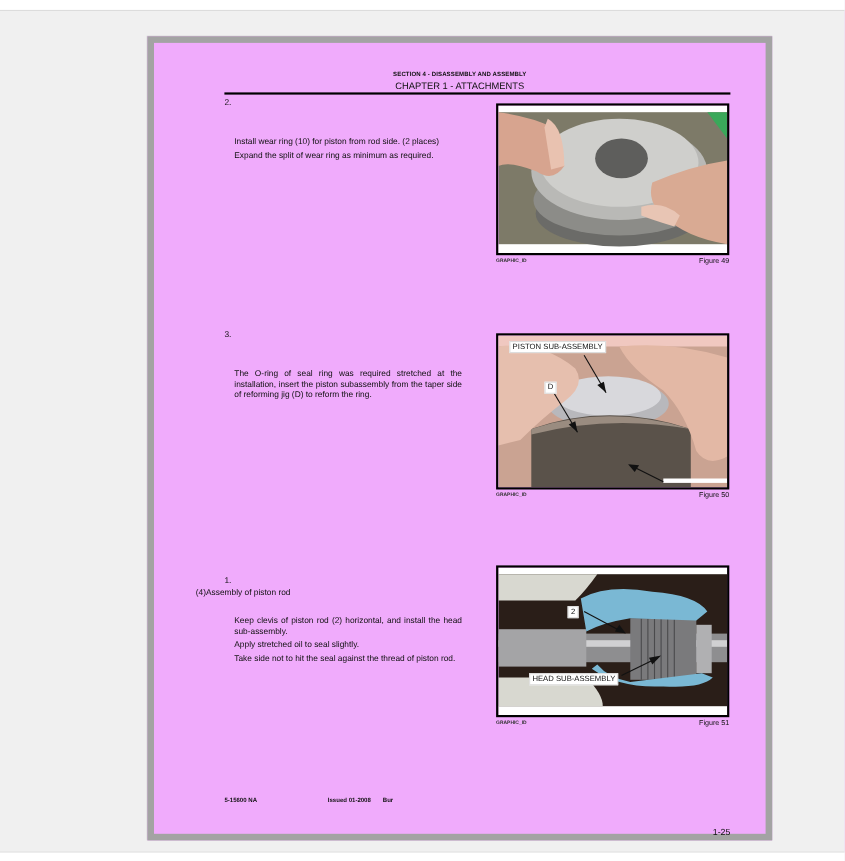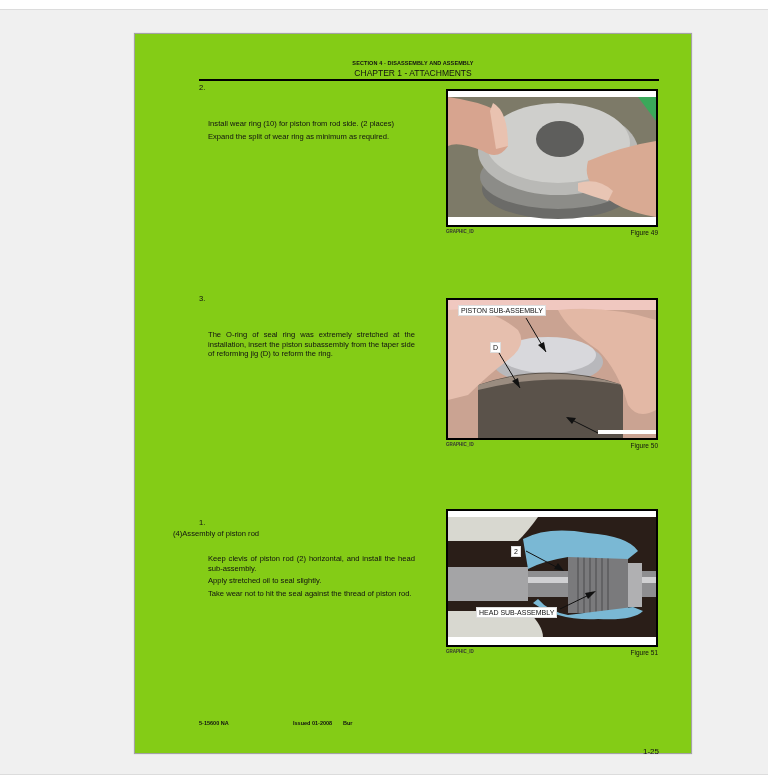--- a/index.html
+++ b/index.html
@@ -4,21 +4,21 @@
 <style>
   html, body { margin:0; padding:0; }
   body {
     width:768px; height:783px; background:#f0f0f0; position:relative; overflow:hidden;
     font-family:"Liberation Sans", sans-serif; color:#111;
   }
   .topbar { position:absolute; left:0; top:0; width:768px; height:9px; background:#ffffff; border-bottom:1px solid #dcdcdc; }
   .botbar { position:absolute; left:0; top:774px; width:768px; height:9px; background:#ffffff; border-top:1px solid #dcdcdc; }
   .page {
     position:absolute; left:134px; top:33px; width:556px; height:719px;
-    background:#84cc16; border:1px solid #a3a3a3; box-shadow:0 0 1px #bbb;
+    background:#f0abfc; border:6px solid #a3a3a3; box-shadow:0 0 1px #bbb;
   }
   .hdr-section { position:absolute; left:0; width:100%; top:26px; text-align:center; font-size:5.5px; font-weight:bold; letter-spacing:0.1px; }
   .hdr-chapter { position:absolute; left:0; width:100%; top:34px; text-align:center; font-size:8.5px; }
   .hdr-rule { position:absolute; left:64px; top:45px; width:460px; height:2px; background:#000; }
   .txt { position:absolute; font-size:7.6px; line-height:9.6px;margin-top:24px; }
   .step { position:absolute; font-size:7.6px; line-height:9.6px; width:216px; }
   .step .num { position:absolute; left:0; top:0; }
   .step .body { margin-left:9px; text-align:justify;margin-top:36px; }
   .step .para { margin-left:9px; margin-top:3px; text-align:justify; }
   .fig { position:absolute; left:311px; width:212px; }
@@ -66,21 +66,21 @@
       </svg>
     </div>
     <div class="caption-row">
       <span class="gid">GRAPHIC_ID</span>
       <span class="fignum">Figure 49</span>
     </div>
   </div>
 
   <div class="step" style="left:64px; top:260px;">
     <span class="num">3.</span>
-    <div class="body">The O-ring of seal ring was extremely stretched at the installation, insert the piston subassembly from the taper side of reforming jig (D) to reform the ring.</div>
+    <div class="body">The O-ring of seal ring was required stretched at the installation, insert the piston subassembly from the taper side of reforming jig (D) to reform the ring.</div>
   </div>
 
   <div class="fig" style="top:264px;">
     <div class="photo" style="height:138px;">
       <svg width="208" height="138" viewBox="0 0 208 138">
         <rect width="208" height="138" fill="#caa392"></rect>
         <rect x="0" y="0" width="208" height="10" fill="#f0c8c0"></rect>
         <ellipse cx="100" cy="62" rx="55" ry="22" fill="#b8b8bc"></ellipse>
         <ellipse cx="100" cy="55" rx="48" ry="18" fill="#d8d8dc"></ellipse>
         <path d="M30 85 Q100 60 175 85 L175 138 L30 138 Z" fill="#5a524a"></path>
@@ -103,21 +103,21 @@
       <span class="fignum">Figure 50</span>
     </div>
   </div>
 
   <div class="txt" style="left:38px; top:471px;">(4)Assembly of piston rod</div>
 
   <div class="step" style="left:64px; top:484px;">
     <span class="num">1.</span>
     <div class="body">Keep clevis of piston rod (2) horizontal, and install the head sub-assembly.</div>
     <div class="para">Apply stretched oil to seal slightly.</div>
-    <div class="para">Take wear not to hit the seal against the thread of piston rod.</div>
+    <div class="para">Take side not to hit the seal against the thread of piston rod.</div>
   </div>
 
   <div class="fig" style="top:475px;">
     <div class="photo" style="height:134px;">
       <svg width="208" height="134" viewBox="0 0 208 134">
         <rect width="208" height="134" fill="#2a1e18"></rect>
         <rect x="0" y="0" width="208" height="6" fill="#fff"></rect>
         <rect x="0" y="126" width="208" height="8" fill="#fff"></rect>
         <path d="M0 6 L90 6 Q80 20 70 30 L0 30 Z" fill="#d8d8d0"></path>
         <path d="M0 100 L80 100 Q95 115 95 126 L0 126 Z" fill="#d8d8d0"></path>

